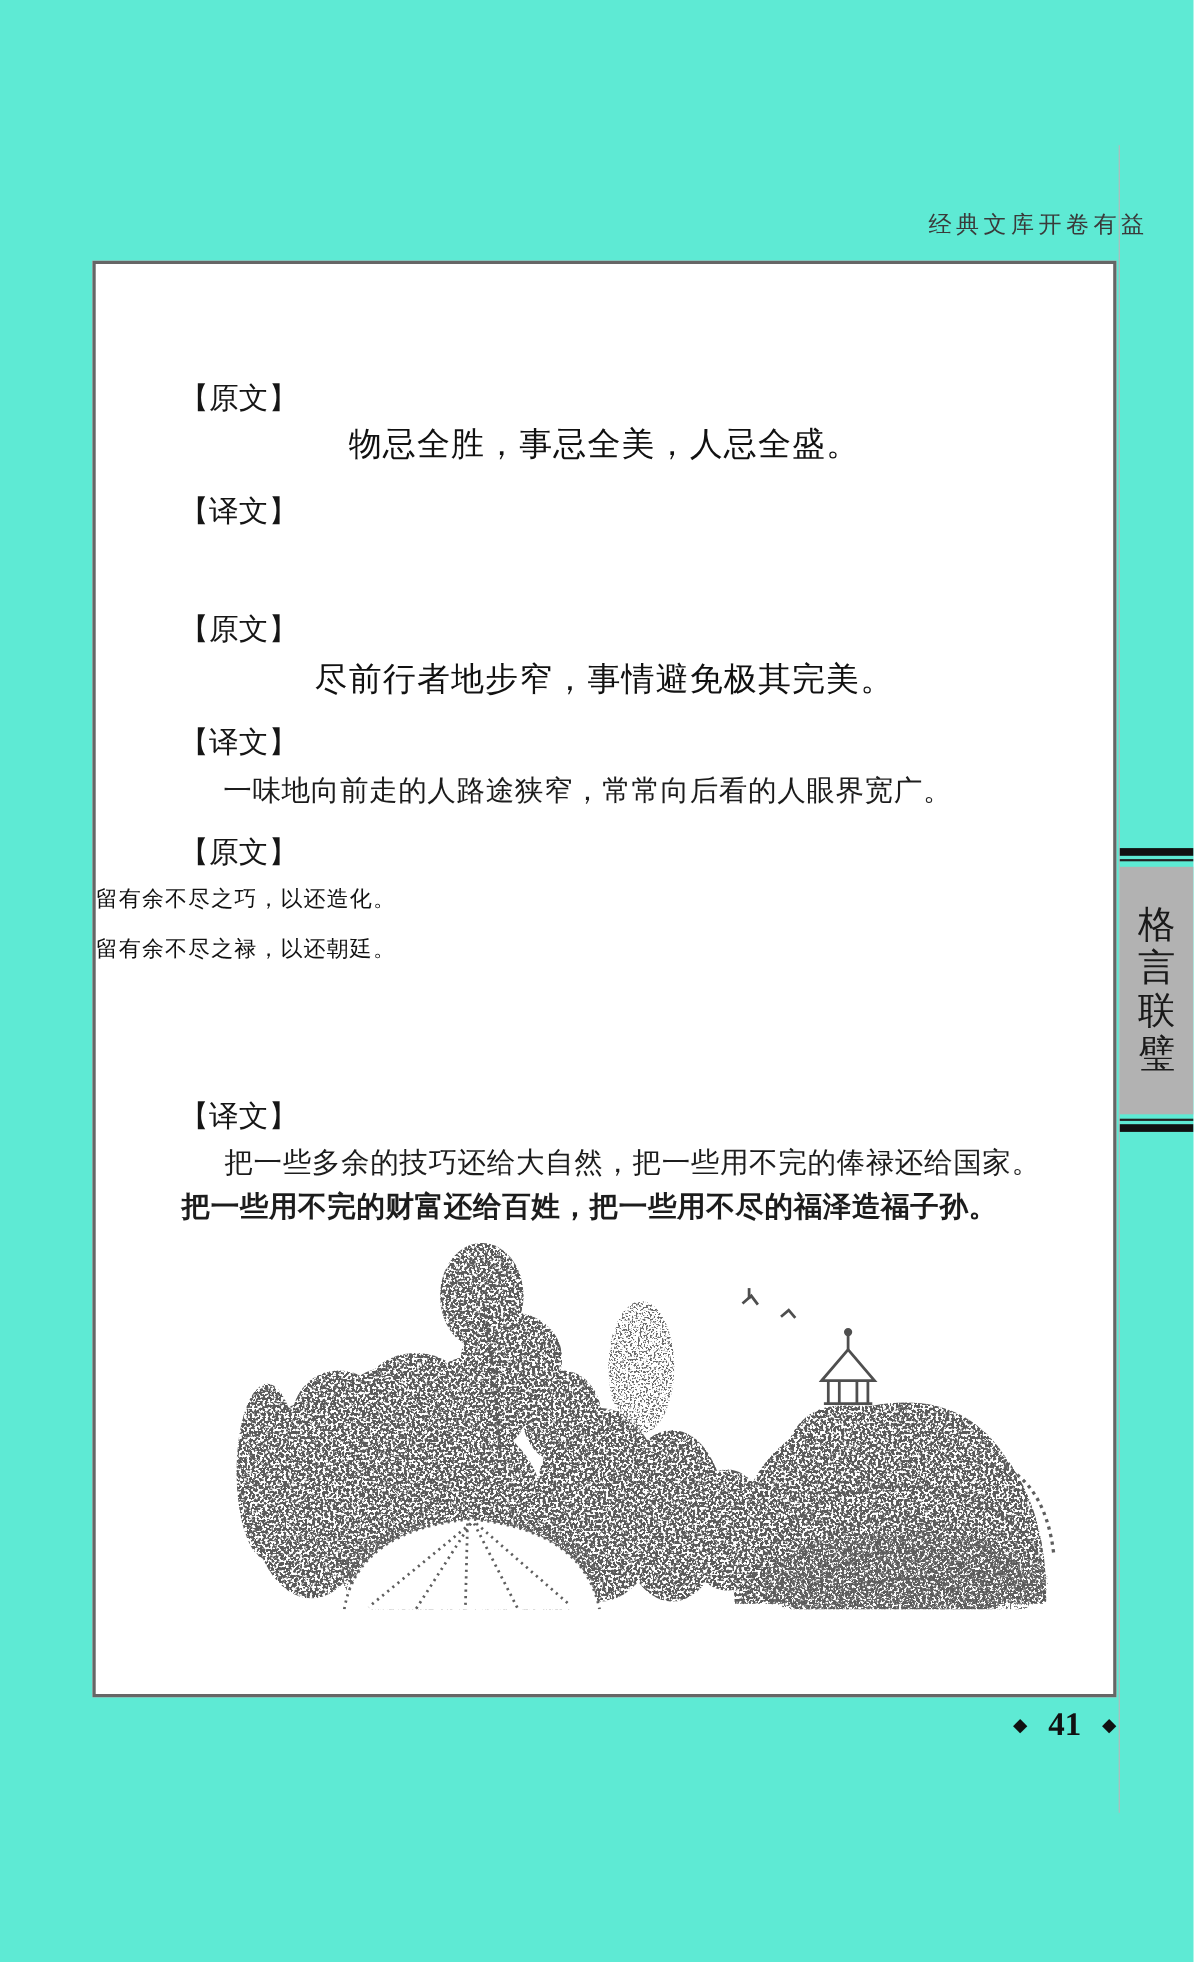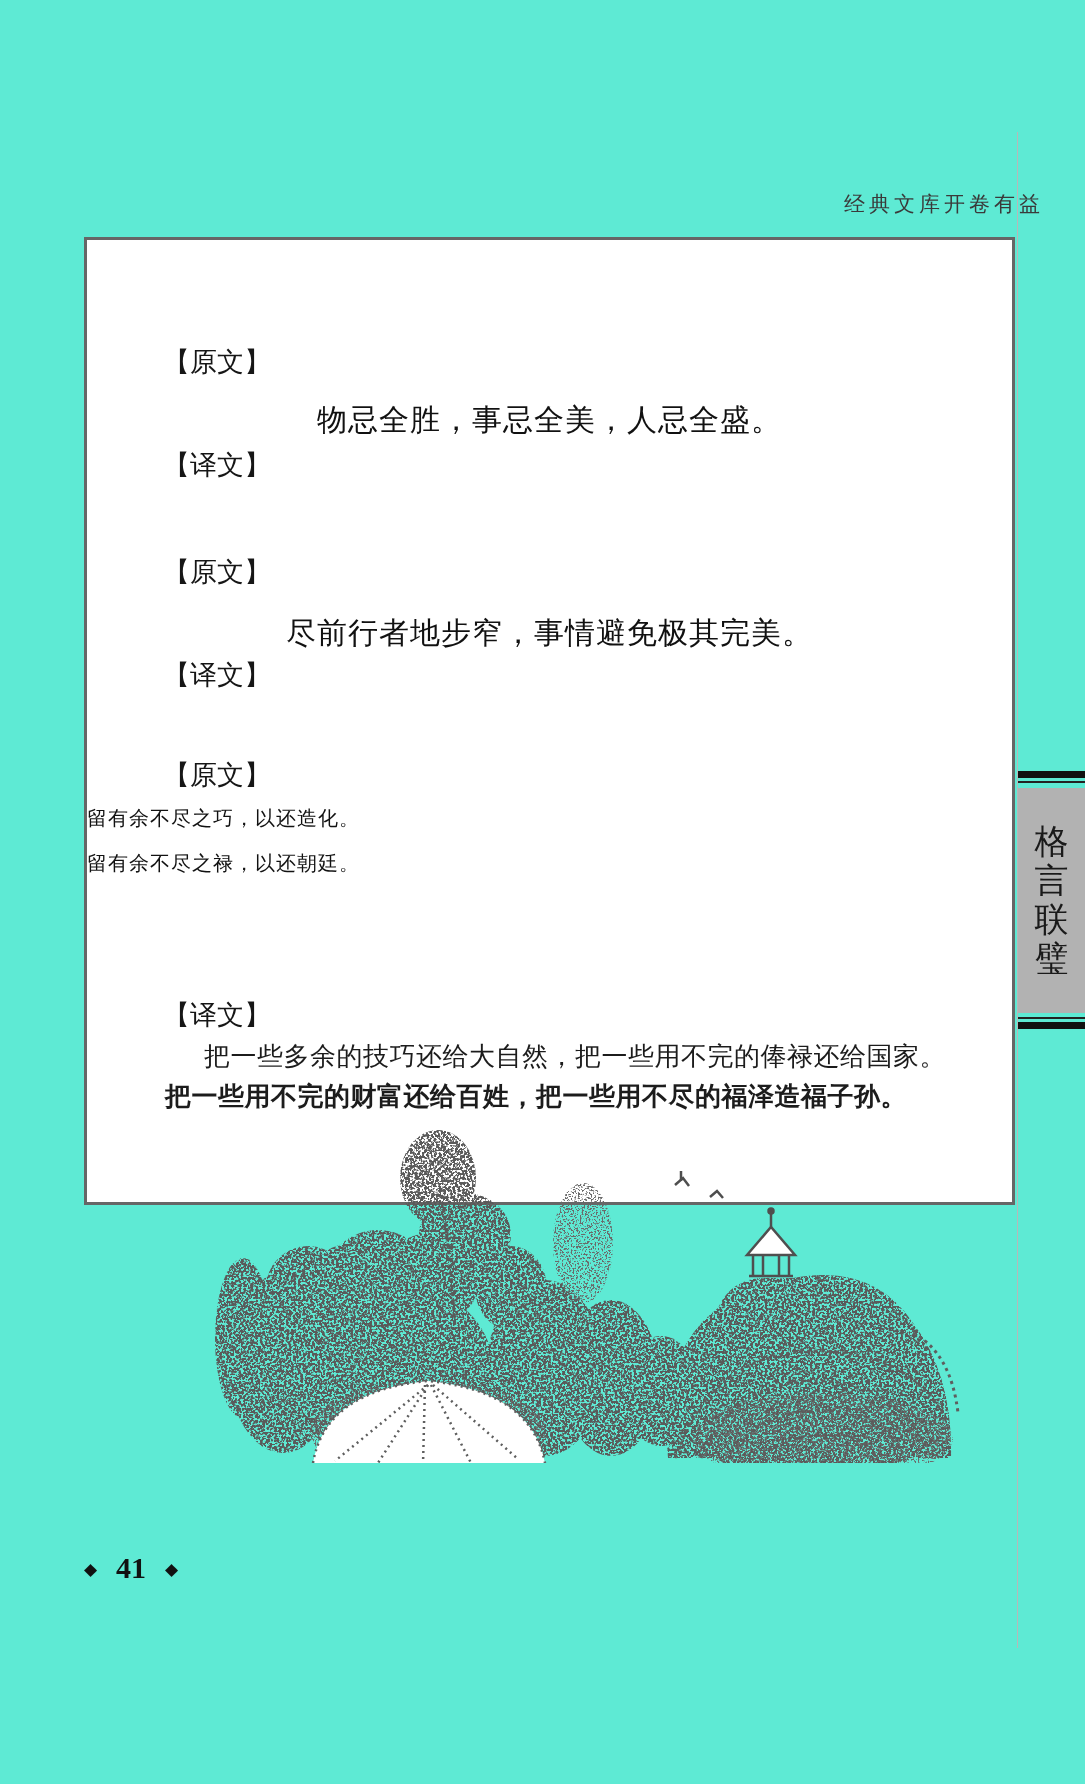--- a/index.html
+++ b/index.html
@@ -9,29 +9,29 @@
   }
   
   #v-rule{position:absolute;left:1017px;top:132px;width:1px;height:1516px;background:#b8b8b8;}
   
   #header-title{
     position:absolute;top:190px;right:85px;font-size:21px;letter-spacing:4px;color:#3a3a3a;
     white-space:nowrap;
   }
   
   #content-box{
-    position:absolute;left:84px;top:237px;width:931px;height:968px;
+    position:absolute;left:84px;top:237px;width:931px;height:1306px;
     border:3px solid #666;box-sizing:border-box;background:#ffffff;
   }
   .sec-label{
     position:absolute;left:76px;font-size:27px;color:#161616;white-space:nowrap;
   }
   .aphorism{
     position:absolute;left:0;width:100%;text-align:center;font-size:30px;color:#111;
-    letter-spacing:1px;white-space:nowrap;margin-top:16px;
+    letter-spacing:1px;white-space:nowrap;
   }
   .aphorism-group{
     position:absolute;left:0;width:100%;text-align:left;font-size:20px;color:#111;
     line-height:45px;letter-spacing:1px;
   }
   .trans{
     position:absolute;left:78px;width:856px;font-size:26px;color:#1c1c1c;line-height:39px;
     text-indent:38px;letter-spacing:0.5px;
   }
   .trans p.first{text-indent:38px;}
@@ -43,21 +43,21 @@
   .tab-bar{width:100%;height:7px;background:#111;}
   .tab-line{width:100%;height:2px;background:#222;margin-top:3px;}
   .tab-line-b{width:100%;height:2px;background:#222;margin-bottom:3px;}
   #tab-panel{
     width:100%;height:225px;margin:5px 0 4px 0;background:#b2b2b2;
     display:flex;flex-direction:column;align-items:center;justify-content:center;gap:3px;
   }
   .tab-char{font-size:34px;line-height:36px;color:#1a1a1a;font-family:"Liberation Serif","DejaVu Serif",serif;}
   
   #footer{
-    position:absolute;left:84px;top:1551px;width:931px;text-align:left;white-space:nowrap;
+    position:absolute;left:84px;top:1551px;width:931px;text-align:right;white-space:nowrap;
   }
   .diamond{font-size:17px;color:#111;vertical-align:3px;}
   #page-number{font-size:30px;font-weight:bold;color:#111;margin:0 19px;font-family:"Liberation Serif","DejaVu Serif",serif;}
 </style>
 </head>
 <body>
 
 <div id="page">
 
   <div id="v-rule"></div>
@@ -68,20 +68,21 @@
 
     <div class="sec-label" style="top:104px">【原文】</div>
     <div class="aphorism" style="top:144px">物忌全胜，事忌全美，人忌全盛。</div>
 
     <div class="sec-label" style="top:207px">【译文】</div>
 
     <div class="sec-label" style="top:314px">【原文】</div>
     <div class="aphorism" style="top:357px">尽前行者地步窄，事情避免极其完美。</div>
 
     <div class="sec-label" style="top:417px">【译文】</div>
+    <div class="trans" style="top:459px">一味地向前走的人路途狭窄，常常向后看的人眼界宽广。</div>
 
     <div class="sec-label" style="top:517px">【原文】</div>
     <div class="aphorism-group" style="top:556px">
       <div>留有余不尽之巧，以还造化。</div>
       <div>留有余不尽之禄，以还朝廷。</div>
     </div>
 
     <div class="sec-label" style="top:757px">【译文】</div>
     <div class="trans" style="top:796px;text-indent:0">
       <p class="first" style="margin:1px">把一些多余的技巧还给大自然，把一些用不完的俸禄还给国家。</p>

